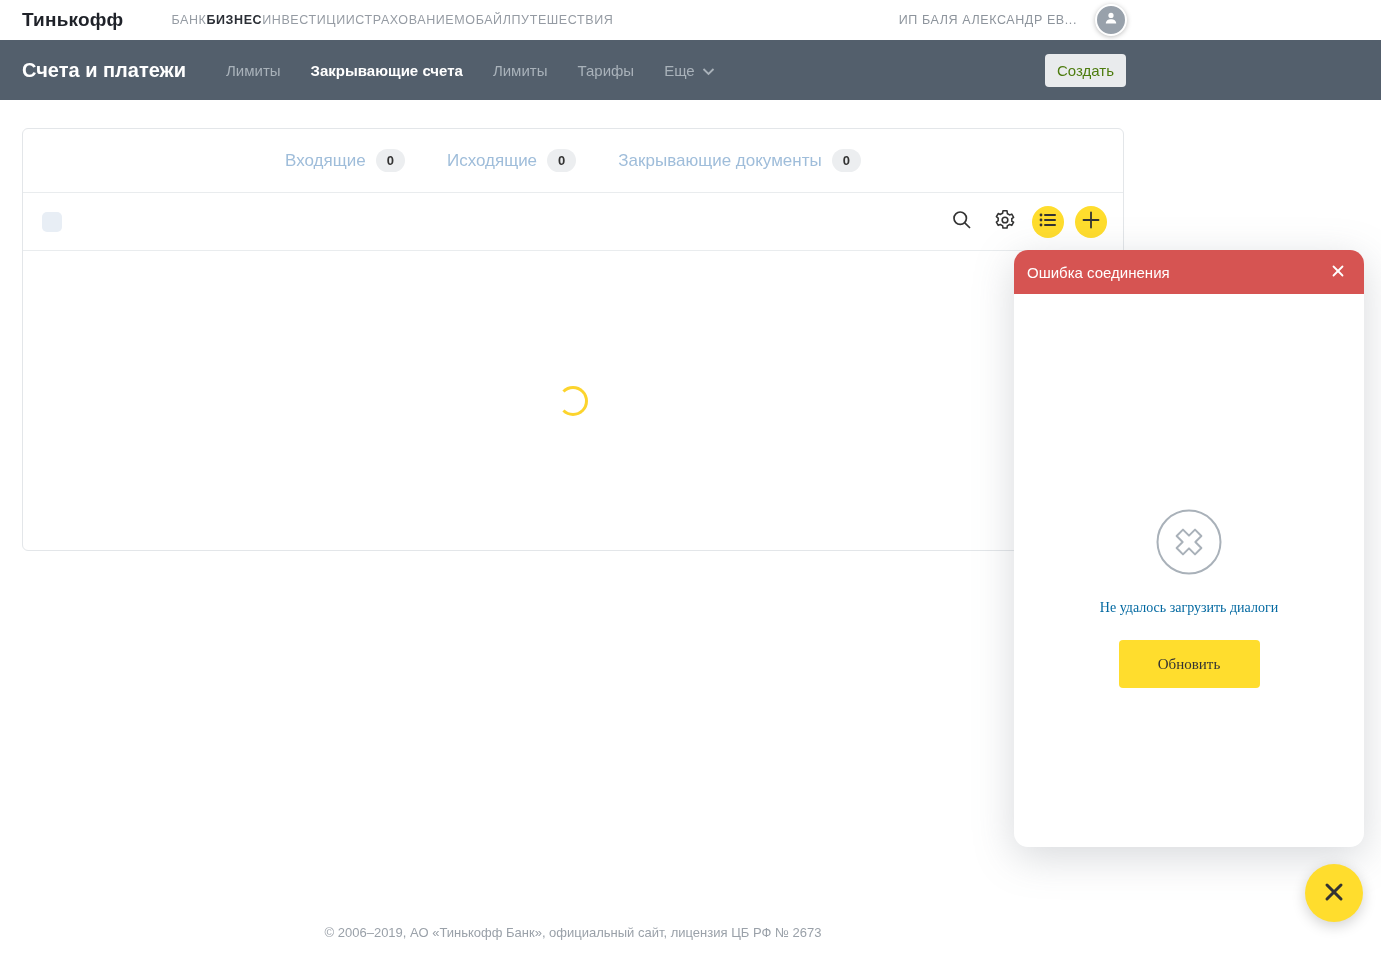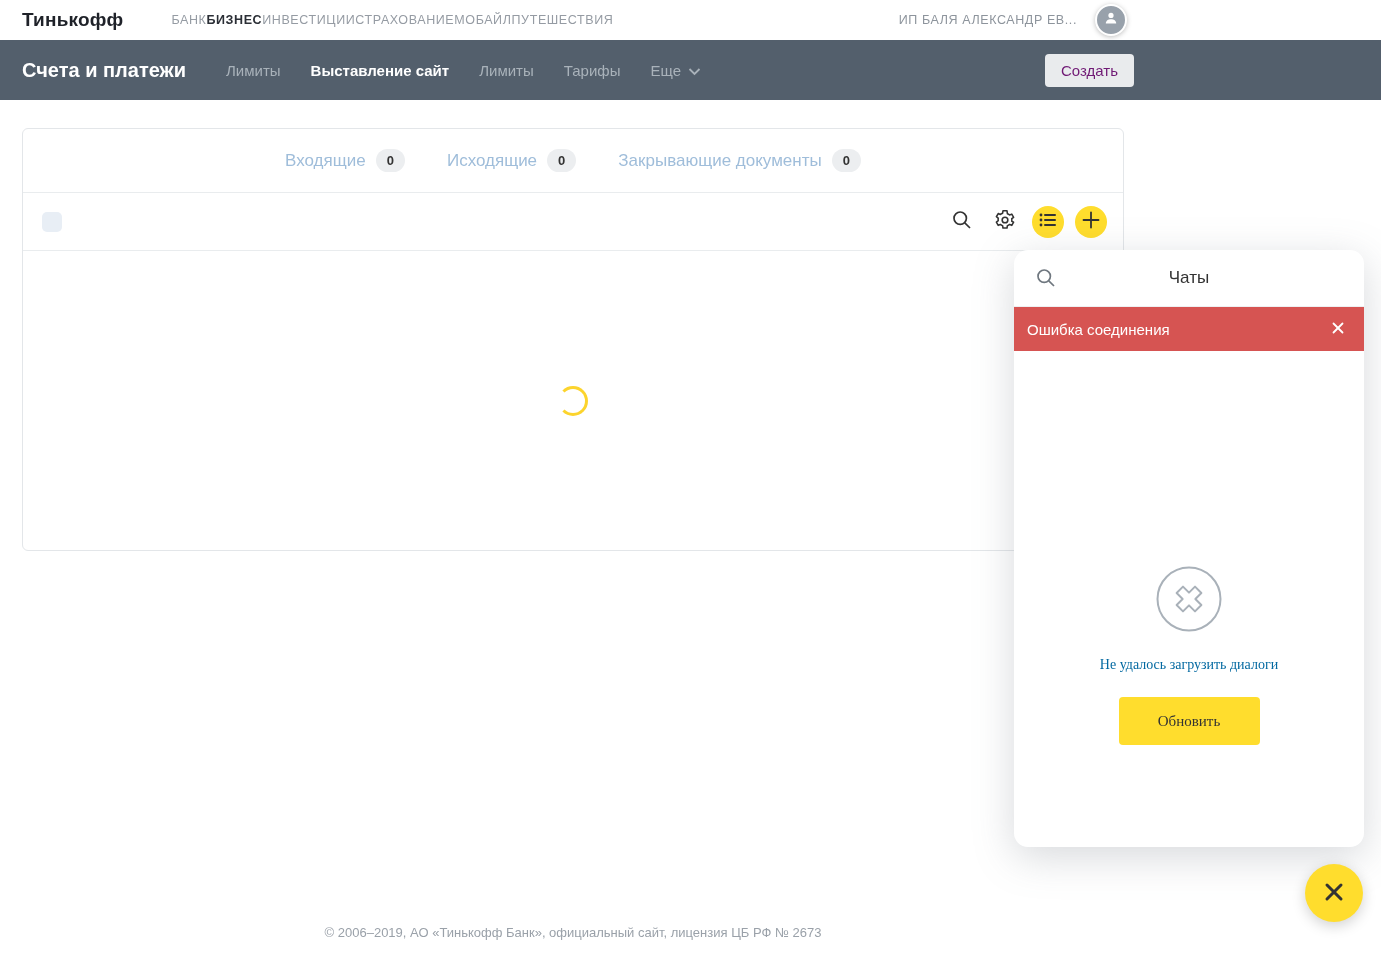--- a/index.html
+++ b/index.html
@@ -16,21 +16,21 @@
   .user-block { position:absolute; right:254px; top:0; height:40px; display:flex; align-items:center; gap:18px; }
   .user-name { font-size:12.5px; letter-spacing:0.6px; color:#8d949c; }
   .avatar { width:32px; height:32px; border-radius:50%; background:#98a1ab; border:2px solid #fff; box-shadow:0 1px 5px rgba(0,0,0,0.25); display:flex; align-items:center; justify-content:center; cursor:pointer; }
 
   
   .subnav { height:60px; background:#535f6c; display:flex; align-items:center; position:relative; }
   .subnav-title { color:#fff; font-size:20px; font-weight:bold; margin-left:22px; }
   .subnav-items { display:flex; align-items:center; margin-left:40px; gap:30px; }
   .subnav-items .sn-item { font-size:15px; color:#a9b2ba; text-decoration:none; cursor:pointer; display:flex; align-items:center; gap:7px; }
   .subnav-items .sn-item.active { color:#fff; font-weight:bold; }
-  .create-btn { position:absolute; left:1045px; top:14px; width:89px; height:33px; background:#e9ebed; border:none; border-radius:4px; font-size:15px; color:#701a75; font-family:inherit; cursor:pointer; }
+  .create-btn { position:absolute; left:1045px; top:14px; width:81px; height:33px; background:#e9ebed; border:none; border-radius:4px; font-size:15px; color:#4d7c0f; font-family:inherit; cursor:pointer; }
 
   
   .main-card { margin-top:28px; height:423px; border:1px solid #e3e6e9; border-radius:6px; background:#fff; }
   .tabs-row { height:64px; border-bottom:1px solid #e9ecee; display:flex; align-items:center; justify-content:center; gap:42px; }
   .doc-tab { display:flex; align-items:center; gap:10px; cursor:pointer; }
   .doc-tab .tab-label { font-size:17px; color:#9fbdda; }
   .doc-tab .tab-count { background:#eceef0; color:#333; font-size:13px; font-weight:bold; border-radius:12px; padding:4px 11px; }
   .toolbar-row { height:58px; border-bottom:1px solid #e9ecee; display:flex; align-items:center; position:relative; }
   .select-checkbox { width:20px; height:20px; border-radius:5px; background:#e8eef5; margin-left:19px; cursor:pointer; }
   .toolbar-icons { position:absolute; right:16px; display:flex; align-items:center; gap:11px; }
@@ -82,21 +82,21 @@
           </svg>
       </span>
     </span>
   </div>
 </div>
 
 <div class="subnav">
   <div class="subnav-title">Счета и платежи</div>
   <div class="subnav-items">
     <a class="sn-item">Лимиты</a>
-    <a class="sn-item active">Выставление сайт</a>
+    <a class="sn-item active">Закрывающие счета</a>
     <a class="sn-item">Лимиты</a>
     <a class="sn-item">Тарифы</a>
     <a class="sn-item">
       <span>Еще</span>
       <span>
         <svg width="13" height="9" viewBox="0 0 13 9" fill="none" stroke="#a9b2ba" stroke-width="1.8">
             <path d="M1.5 2 L6.5 7 L11.5 2"></path>
           </svg>
       </span>
     </a>
@@ -167,31 +167,20 @@
     </div>
     <div class="loading-area">
       <div class="spinner"></div>
     </div>
   </div>
 </div>
 
 <div class="footer">© 2006–2019, АО «Тинькофф Банк», официальный сайт, лицензия ЦБ РФ № 2673</div>
 
 <div class="chat-panel">
-  <div class="chat-header">
-    <button class="icon-btn chat-search">
-      <span>
-        <svg width="22" height="22" viewBox="0 0 22 22" fill="none" stroke="#6f777f" stroke-width="1.7">
-            <circle cx="9.2" cy="9.2" r="6.2"></circle>
-            <path d="M13.8 13.8 L19 19"></path>
-          </svg>
-      </span>
-    </button>
-    <div class="chat-title">Чаты</div>
-  </div>
   <div class="error-banner">
     <span class="error-banner-text">Ошибка соединения</span>
     <button class="banner-close">
       <span>
         <svg width="12" height="12" viewBox="0 0 12 12" stroke="#fff" stroke-width="1.8" stroke-linecap="round">
             <path d="M1.5 1.5 L10.5 10.5"></path>
             <path d="M10.5 1.5 L1.5 10.5"></path>
           </svg>
       </span>
     </button>

